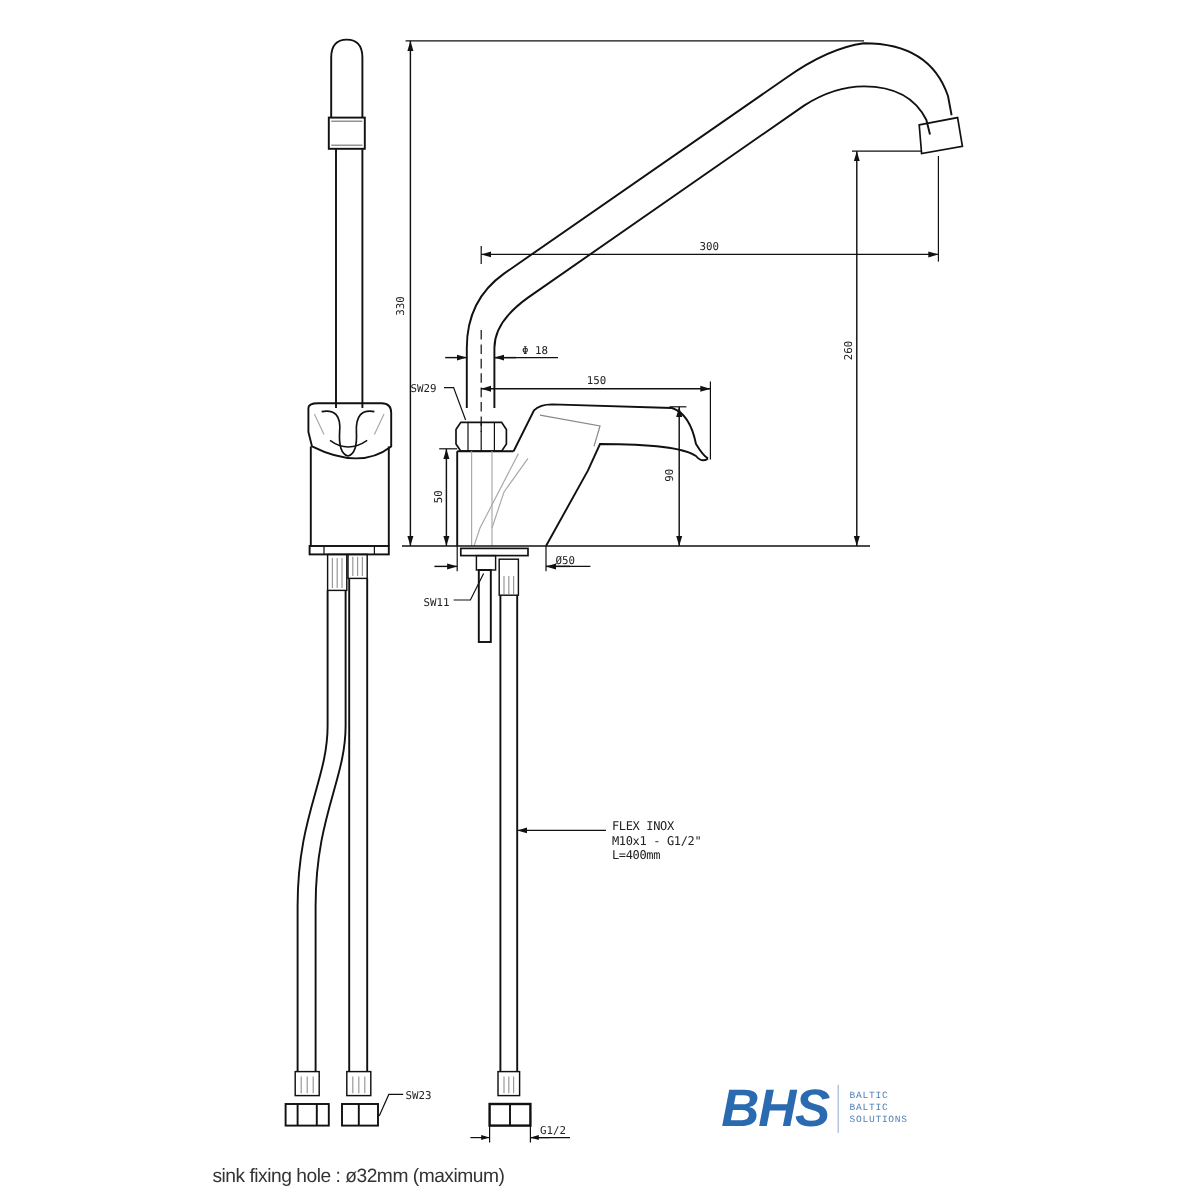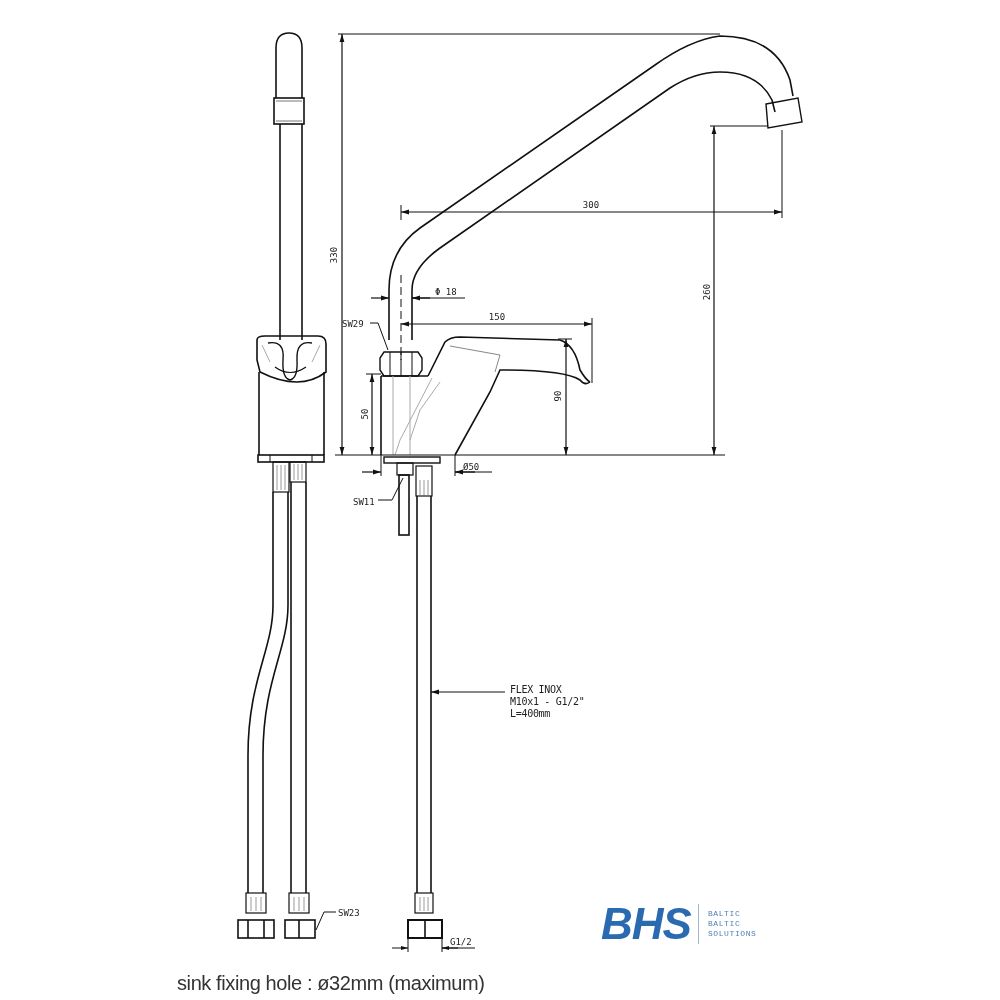--- a/index.html
+++ b/index.html
@@ -1,21 +1,21 @@
 <!DOCTYPE html>
 <html><head>
 <meta charset="utf-8">
 <style>
   html, body { margin: 0; padding: 0; background: #ffffff; }
   body { width: 1000px; height: 1000px; position: relative; overflow: hidden; font-family: "DejaVu Sans", sans-serif; }
   #drawing { position: absolute; left: 0; top: 0; width: 1000px; height: 1000px; }
   .dimtxt { font-family: "DejaVu Sans Mono", monospace; font-size: 9px; fill: #222; }
   .note { position: absolute; left: 510px; top: 684px; font-family: "DejaVu Sans Mono", monospace; font-size: 10px; line-height: 12px; color: #222; letter-spacing: -0.3px; }
   .note div { white-space: nowrap; }
-  .caption { position: absolute; left: 177px; top: 972px; font-family: "Liberation Sans", sans-serif; font-size: 20px; color: #333; letter-spacing: -0.4px; }
+  .caption { position: absolute; left: 177px; top: 972px; font-family: "Liberation Sans", sans-serif; font-size: 16px; color: #333; letter-spacing: -0.4px; }
   .logo { position: absolute; left: 601px; top: 902px; display: flex; align-items: center; }
   .logo-mark { font-family: "Liberation Sans", sans-serif; font-weight: bold; font-style: italic; font-size: 44px; color: #2a6ab0; letter-spacing: -1px; line-height: 44px; }
   .logo-sep { width: 1px; height: 40px; background: #9fb8d4; margin: 0 9px 0 7px; }
   .logo-text { font-family: Liberation Mono, monospace; font-size: 8px; line-height: 10px; color: #4f7fb5; letter-spacing: 0.6px; }
 </style>
 </head>
 <body>
 
 <svg id="drawing" viewBox="0 0 1000 1000" xmlns="http://www.w3.org/2000/svg">
   <defs>

